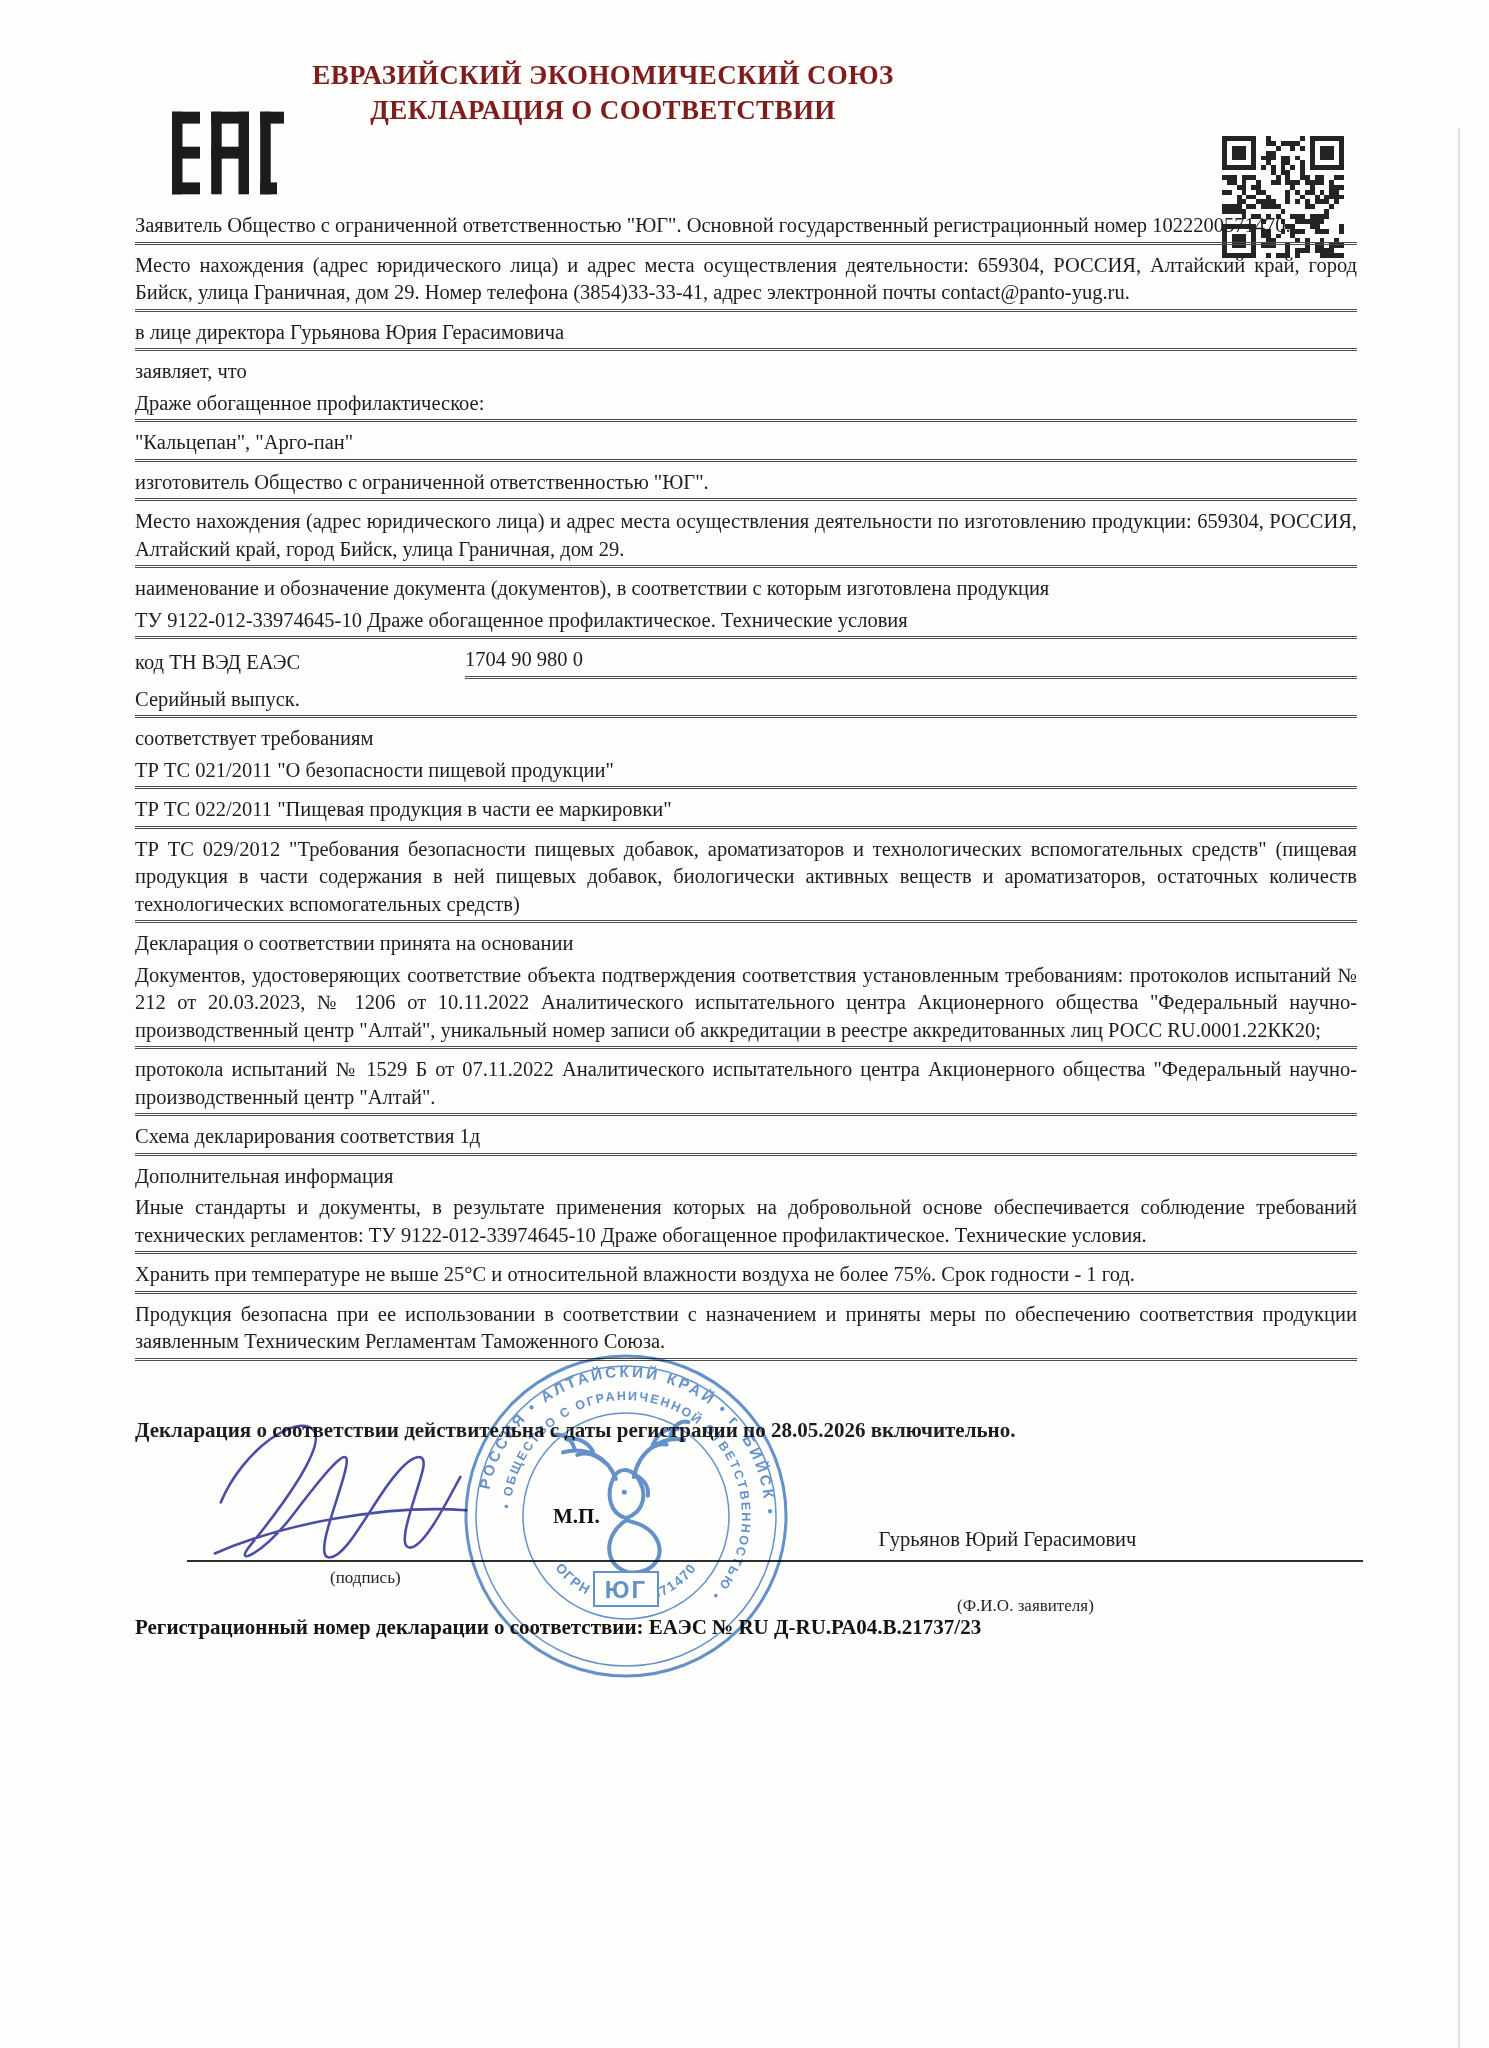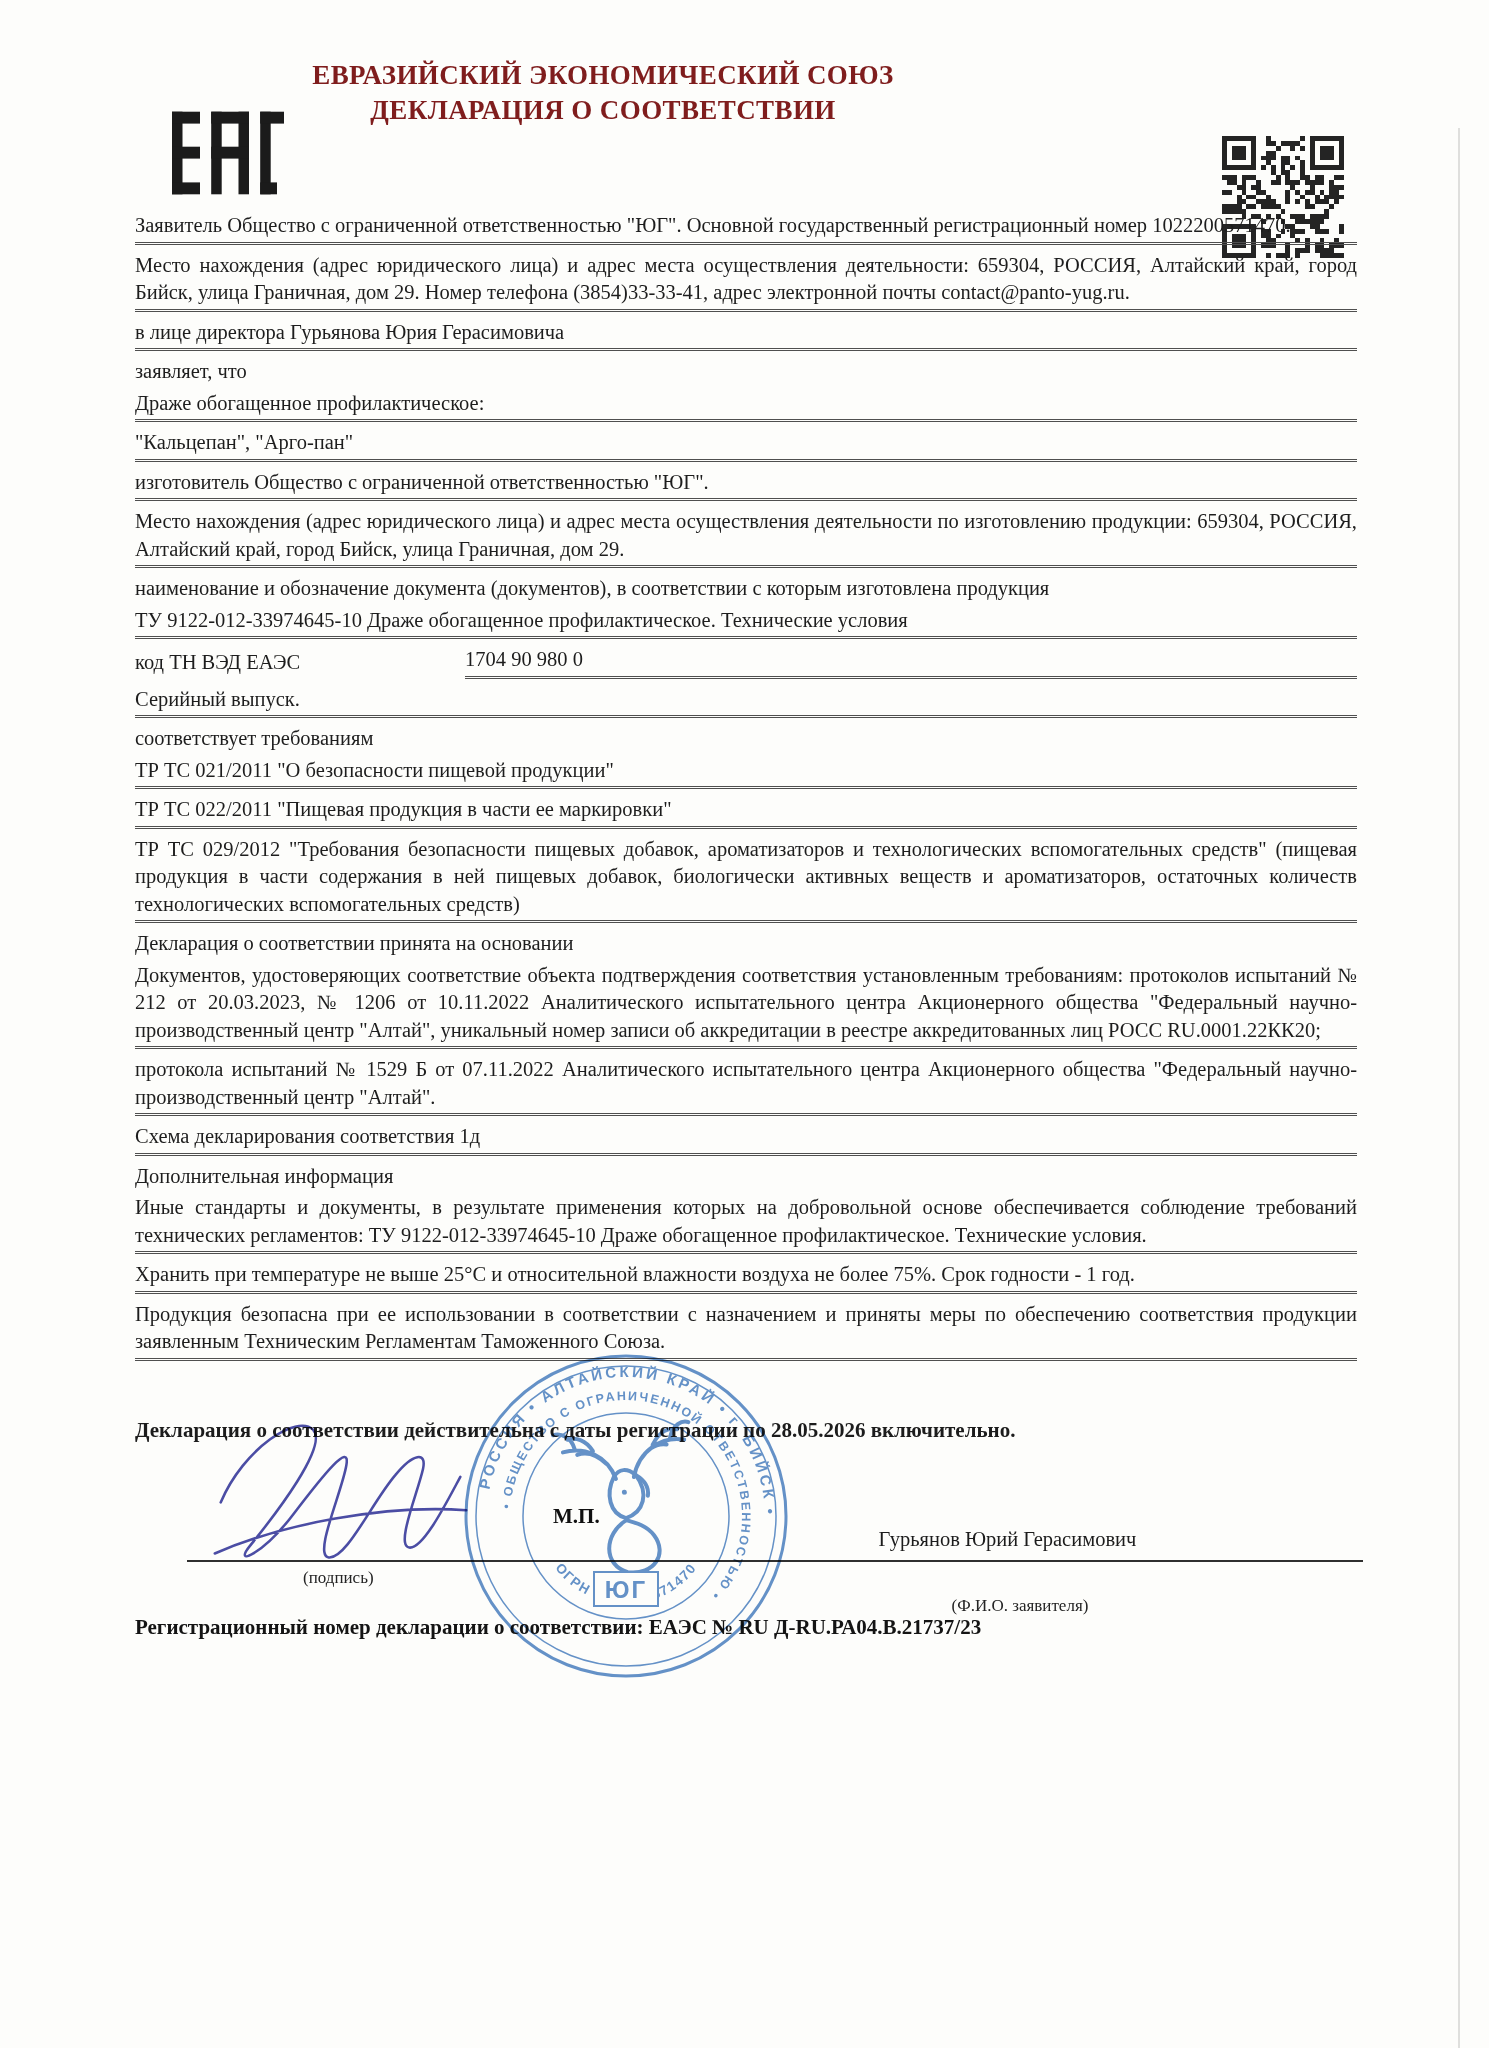--- a/index.html
+++ b/index.html
@@ -22,23 +22,23 @@
   .row b{font-weight:normal;}
   .u{border-bottom:3px double #4f4f4f;padding-bottom:2px;margin-bottom:7px;}
   .j{text-align:justify;}
   .tnved{display:flex;align-items:center;margin-bottom:7px;}
   .tn-label{width:330px;font-weight:bold;flex:none;}
   .tn-value{flex:1;border-bottom:3px double #4f4f4f;padding-bottom:2px;}
   
   .bottom{position:absolute;top:1342px;left:135px;width:1222px;height:700px;}
   .validity{position:absolute;top:76px;left:0;right:0;font-size:21px;font-weight:bold;}
   .sig-line{position:absolute;top:218px;left:52px;right:-6px;border-top:2.5px solid #2f2f2f;}
-  .cap{position:absolute;font-size:17px;color:#242424;}
+  .cap{position:absolute;font-size:17px;color:#242424;margin-left:27px;}
   .cap-sign{top:226px;left:168px;}
-  .cap-fio{top:254px;left:795px;width:180px;text-align:center;}
+  .cap-fio{top:254px;left:795px;width:180px;}
   .mp{position:absolute;top:162px;left:418px;font-size:21px;font-weight:bold;color:#101010;}
   .fio{position:absolute;top:186px;left:735px;width:275px;text-align:center;font-size:20.5px;}
   .reg{position:absolute;left:0;font-size:21px;font-weight:bold;color:#141414;white-space:nowrap;}
   .reg-num{top:273px;}
   .reg-date{top:320px;}
   .sig-svg{position:absolute;left:68px;top:52px;width:275px;height:205px;mix-blend-mode:multiply;}
   .stamp{position:absolute;left:323px;top:6px;width:336px;height:336px;opacity:.85;mix-blend-mode:multiply;}
   .stamp text{font-family:"Liberation Sans",sans-serif;}
   .edge-line{position:absolute;top:128px;bottom:0;right:29px;width:2px;background:#cfcfcc;opacity:.65;}
 </style>

